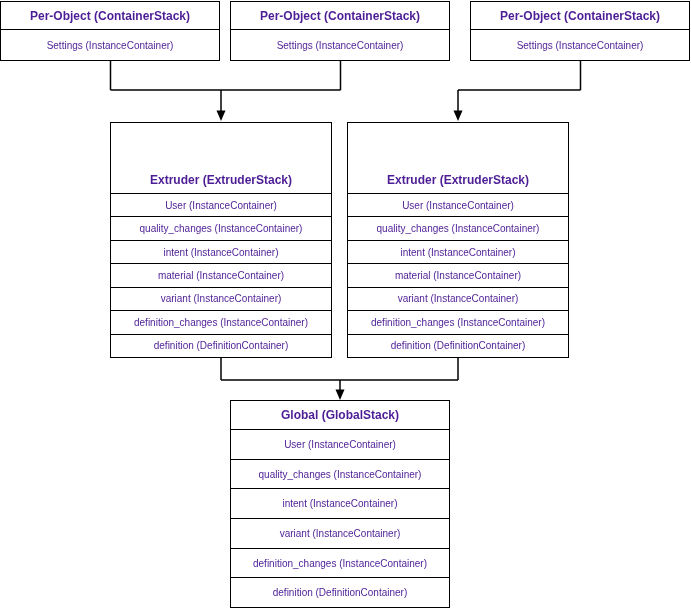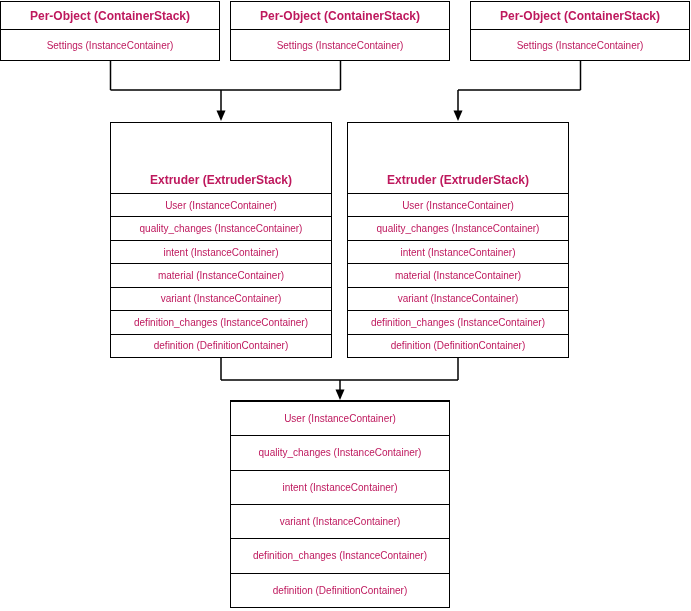--- a/index.html
+++ b/index.html
@@ -3,21 +3,21 @@
 <meta charset="utf-8">
 <style>
   * { margin: 0; padding: 0; box-sizing: border-box; }
   html, body { background: #ffffff; }
   .canvas {
     position: relative;
     width: 691px;
     height: 611px;
     background: #ffffff;
     font-family: "Liberation Sans", sans-serif;
-    color: #be185d;
+    color: #4c1d95;
     overflow: hidden;
   }
   .connectors {
     position: absolute;
     left: 0; top: 0;
     width: 691px; height: 611px;
     pointer-events: none;
   }
   .stack {
     position: absolute;
@@ -117,20 +117,21 @@
     <div class="row">User (InstanceContainer)</div>
     <div class="row">quality_changes (InstanceContainer)</div>
     <div class="row">intent (InstanceContainer)</div>
     <div class="row">material (InstanceContainer)</div>
     <div class="row">variant (InstanceContainer)</div>
     <div class="row">definition_changes (InstanceContainer)</div>
     <div class="row">definition (DefinitionContainer)</div>
   </div>
 
   <div class="stack gl">
+    <div class="hdr">Global (GlobalStack)</div>
     <div class="row">User (InstanceContainer)</div>
     <div class="row">quality_changes (InstanceContainer)</div>
     <div class="row">intent (InstanceContainer)</div>
     <div class="row">variant (InstanceContainer)</div>
     <div class="row">definition_changes (InstanceContainer)</div>
     <div class="row">definition (DefinitionContainer)</div>
   </div>
 
 </div>
 

